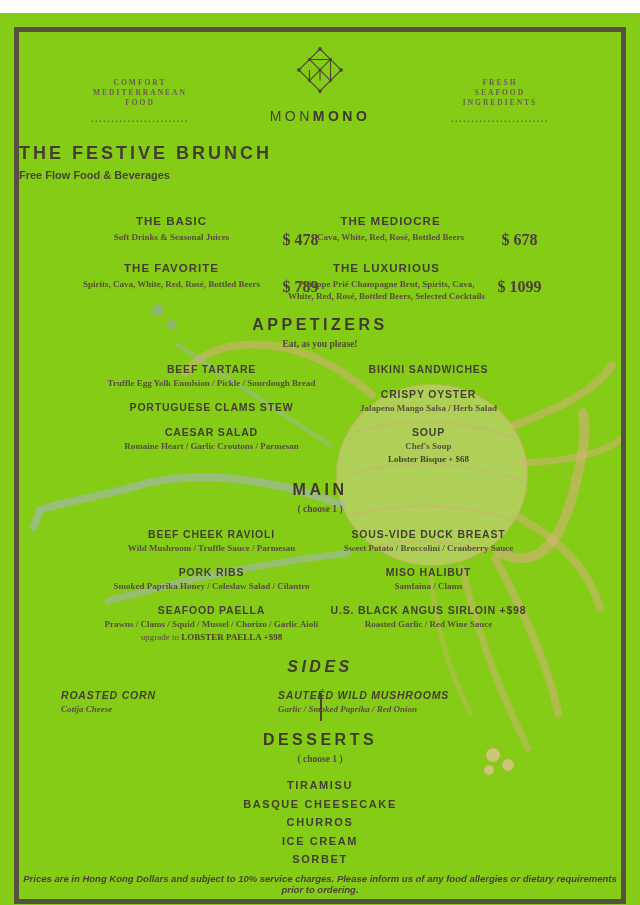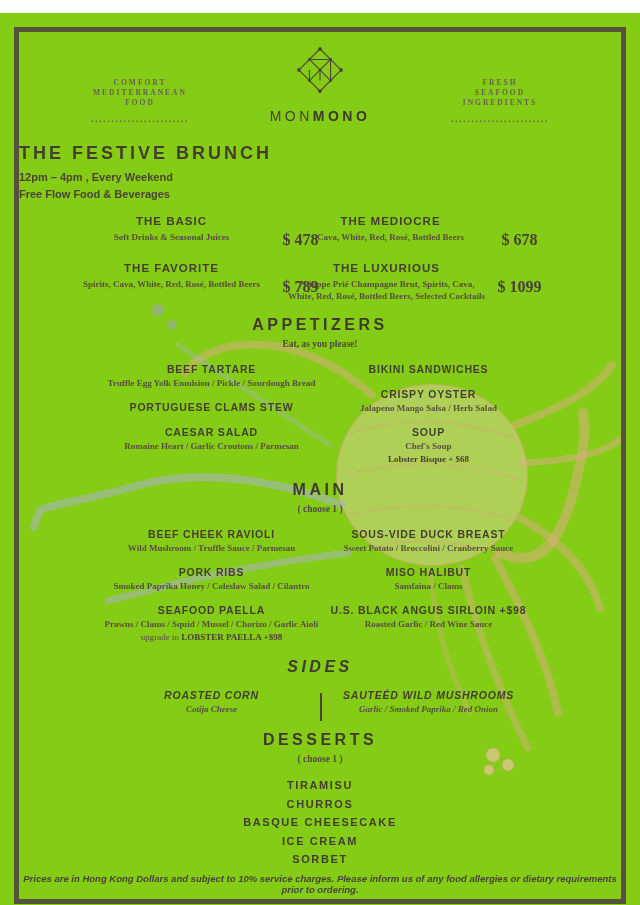--- a/index.html
+++ b/index.html
@@ -51,21 +51,21 @@
              color:#5a4e40;line-height:11px;white-space:nowrap;}
   .item-extra{margin-top:2px;font-family:"Liberation Serif",serif;font-size:9px;color:#5a4e40;line-height:11px;}
   .item-extra .xb{font-weight:bold;color:#4a4034;}
 
   .appetizers{position:absolute;top:284px;left:0;right:0;}
   .mains{position:absolute;top:449px;left:0;right:0;}
 
   
   .sides{position:absolute;top:626px;left:0;right:0;font-style:italic;}
   .sides-items{display:flex;margin-top:13px;position:relative;}
-  .side-cell{width:50%;text-align:center;position:relative;}
+  .side-cell{width:50%;text-align:left;position:relative;}
   .side-cell.sl{left:42px;} .side-cell.sr{left:-42px;}
   .side-divider{position:absolute;left:50%;top:4px;width:1.5px;height:28px;background:#4a4336;}
 
   
   .desserts{position:absolute;top:699px;left:0;right:0;text-align:center;}
   .dessert-list{margin-top:12px;}
   .dessert-item{font-size:11px;font-weight:bold;letter-spacing:1.6px;color:#443d31;line-height:18.5px;}
 
   
   .footer{position:absolute;top:841px;left:0;right:0;text-align:center;
@@ -138,21 +138,20 @@
       <div class="tagline">
         <div class="tl-line">FRESH</div>
         <div class="tl-line">SEAFOOD</div>
         <div class="tl-line">INGREDIENTS</div>
         <div class="dots">........................</div>
       </div>
     </div>
 
     <div class="title-block">
       <div class="main-title">THE FESTIVE BRUNCH</div>
-      <div class="sub1">12pm – 4pm , Every Weekend</div>
       <div class="sub2">Free Flow Food &amp; Beverages</div>
     </div>
 
     <div class="packages">
       <div class="pkg-row">
         <div class="pkg-cell pl">
           <div class="pkg-main">
             <div class="pkg-name">THE BASIC</div>
             <div class="pkg-desc">Soft Drinks &amp; Seasonal Juices</div>
           </div>
@@ -267,22 +266,22 @@
           <div class="item-desc">Garlic / Smoked Paprika / Red Onion</div>
         </div>
       </div>
     </div>
 
     <div class="desserts">
       <div class="sec-title">DESSERTS</div>
       <div class="sec-sub">( choose 1 )</div>
       <div class="dessert-list">
         <div class="dessert-item">TIRAMISU</div>
+        <div class="dessert-item">BASQUE CHEESECAKE</div>
         <div class="dessert-item">CHURROS</div>
-        <div class="dessert-item">BASQUE CHEESECAKE</div>
         <div class="dessert-item">ICE CREAM</div>
         <div class="dessert-item">SORBET</div>
       </div>
     </div>
 
     <div class="footer">Prices are in Hong Kong Dollars and subject to 10% service charges. Please inform us of any food allergies or dietary requirements prior to ordering.</div>
 
   </div>
 </div>
 

